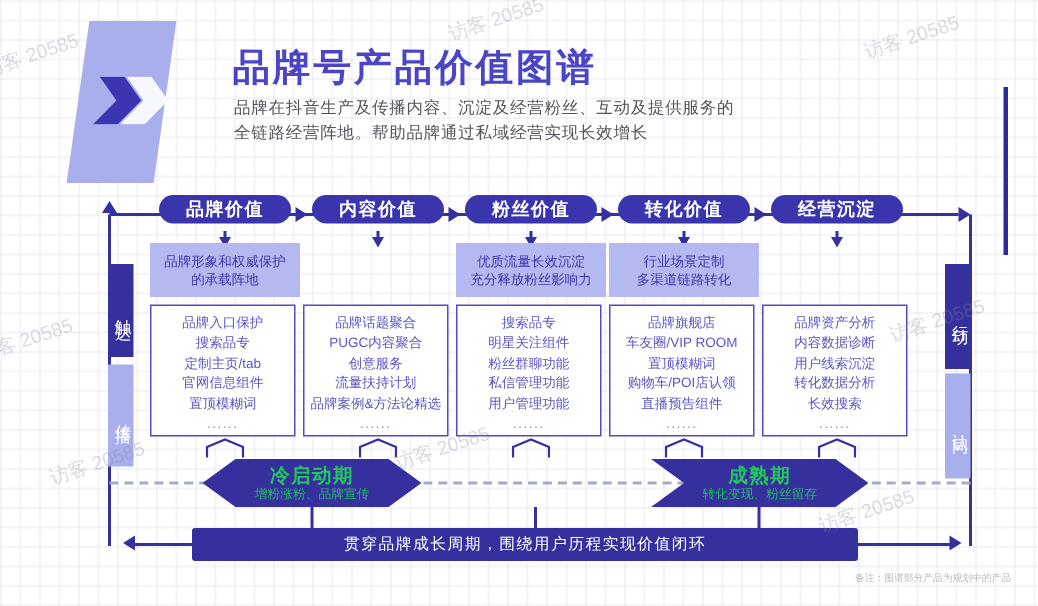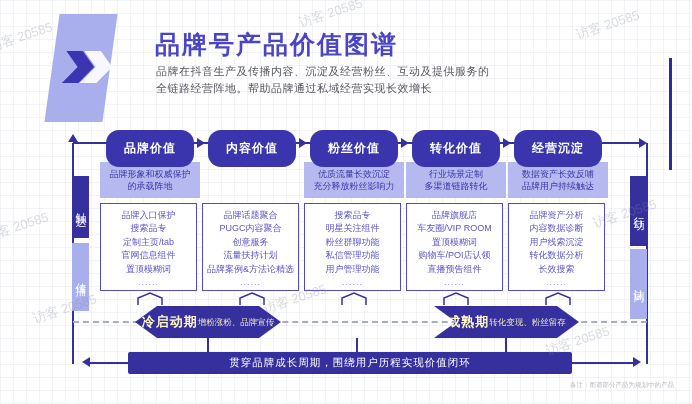--- a/index.html
+++ b/index.html
@@ -33,38 +33,38 @@
   .tri.right{border-top:5px solid transparent;border-bottom:5px solid transparent;border-left:8px solid #36309e;}
   .tri.left{border-top:5px solid transparent;border-bottom:5px solid transparent;border-right:8px solid #36309e;}
   .tri.down{border-left:4px solid transparent;border-right:4px solid transparent;border-top:7px solid #36309e;}
 
   
   .vlabel{position:absolute;width:17px;color:#fff;font-size:11px;display:flex;align-items:center;justify-content:center;
     writing-mode:vertical-rl;text-orientation:upright;letter-spacing:3px;z-index:5;}
   .vlabel.dark{background:#36309e;} .vlabel.lite{background:#a9aeed;}
 
   
-  .pill{position:absolute;top:130px;width:88px;height:37px;background:#3a34ad;border-radius:13px;color:#fff;
+  .pill{position:absolute;top:130px;width:88px;height:19px;background:#3a34ad;border-radius:13px;color:#fff;
     font-size:12px;font-weight:bold;display:flex;align-items:center;justify-content:center;letter-spacing:1px;z-index:4;}
   .desc{position:absolute;top:162px;width:100px;height:36px;background:#b5b9f0;color:#3d37a8;font-size:9px;
     display:flex;flex-direction:column;align-items:center;justify-content:center;text-align:center;line-height:12px;z-index:3;}
   .cbox{position:absolute;top:203px;width:97px;height:88px;background:#fff;border:1.5px solid #524bc8;
     display:flex;flex-direction:column;align-items:center;padding-top:5px;box-sizing:border-box;z-index:3;}
   .cbox .itm{color:#5b55c5;font-size:9px;line-height:13.4px;white-space:nowrap;}
   .cbox .dots{color:#8d88d8;font-size:9px;letter-spacing:1px;margin-top:1px;}
   .c0{left:100px;} .c1{left:202px;} .c2{left:304px;} .c3{left:406px;} .c4{left:508px;}
   .pill.c0{left:106px;} .pill.c1{left:208px;} .pill.c2{left:310px;} .pill.c3{left:412px;} .pill.c4{left:514px;}
   .pline{position:absolute;top:154px;width:2px;height:7px;background:#36309e;z-index:2;}
   .house{position:absolute;top:292px;z-index:3;}
 
   
   .dash{position:absolute;left:73px;top:321px;width:574px;border-top:2px dashed #a6abc4;z-index:1;}
 
   
-  .banner{position:absolute;top:306px;height:32px;background:#36309e;color:#fef9c3;display:flex;flex-direction:row;
+  .banner{position:absolute;top:306px;height:32px;background:#36309e;color:#22c55e;display:flex;flex-direction:column;
     align-items:center;justify-content:center;z-index:4;}
   .banner .bt{font-size:13px;font-weight:bold;letter-spacing:1px;line-height:14px;}
   .banner .bs{font-size:8.5px;line-height:11px;opacity:0.92;}
   .banner.first{clip-path:polygon(0 50%,22px 0,calc(100% - 22px) 0,100% 50%,calc(100% - 22px) 100%,22px 100%);}
   .banner.next{clip-path:polygon(0 0,calc(100% - 22px) 0,100% 50%,calc(100% - 22px) 100%,0 100%,22px 50%);}
   .btick{position:absolute;width:2px;height:15px;top:338px;background:#36309e;z-index:2;}
 
   
   .bbar{position:absolute;left:128px;top:352px;width:444px;height:22px;background:#36309e;border-radius:2px;
     color:#fff;font-size:10.5px;display:flex;align-items:center;justify-content:center;letter-spacing:1px;z-index:4;}
@@ -131,24 +131,20 @@
     <span>的承载阵地</span>
   </div>
   <div class="desc c2">
     <span>优质流量长效沉淀</span>
     <span>充分释放粉丝影响力</span>
   </div>
   <div class="desc c3">
     <span>行业场景定制</span>
     <span>多渠道链路转化</span>
   </div>
-  <div class="desc c4">
-    <span>数据资产长效反哺</span>
-    <span>品牌用户持续触达</span>
-  </div>
 
   <div class="cbox c0">
     <span class="itm">品牌入口保护</span>
     <span class="itm">搜索品专</span>
     <span class="itm">定制主页/tab</span>
     <span class="itm">官网信息组件</span>
     <span class="itm">置顶模糊词</span>
     <span class="dots">......</span>
   </div>
   <div class="cbox c1">

